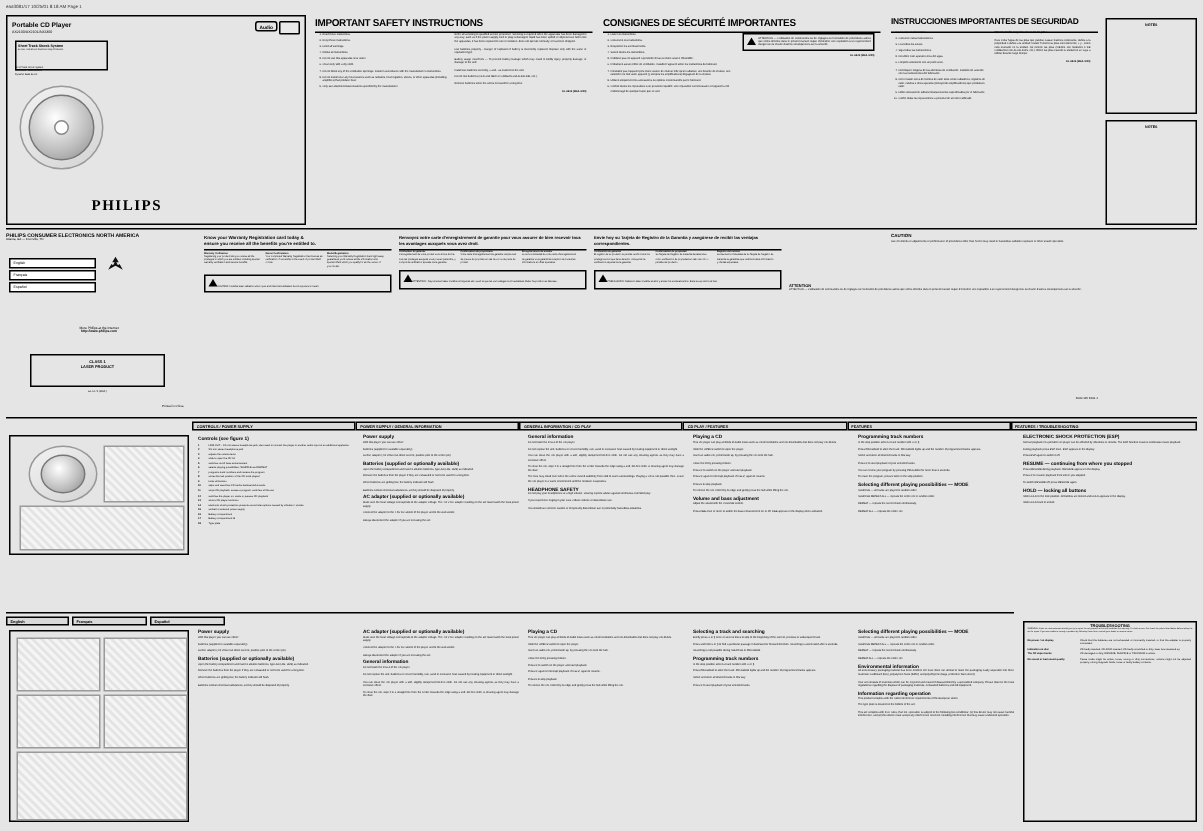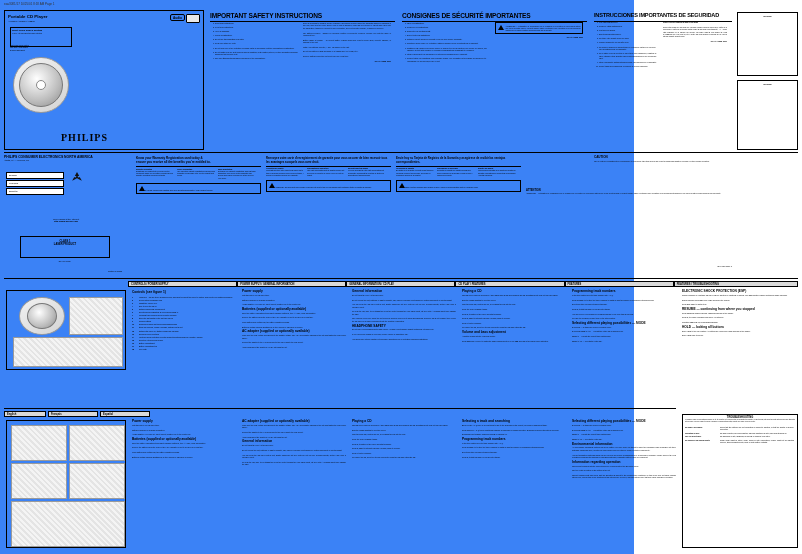--- a/index.html
+++ b/index.html
@@ -1,17 +1,17 @@
 <!DOCTYPE html>
 <html><head>
 <meta charset="utf-8">
 <style>
   html,body{margin:0;padding:0;background:#ffffff;}
   body{width:802px;height:554px;font-family:"Liberation Sans",sans-serif;color:#000;overflow:hidden;}
-  .page{position:relative;width:634px;height:554px;background:#3b82f6;}
+  .page{position:relative;width:802px;height:554px;background:#e5e5e5;}
 
   .tiny{font-size:1.6px;line-height:2.3px;}
   .xtiny{font-size:1.4px;line-height:2.0px;}
 
   
   .topbar{position:absolute;left:0;top:0;width:802px;height:8px;font-size:3px;color:#333;padding-left:4px;line-height:8px;}
 
   
   .panel{position:absolute;box-sizing:border-box;}
   .rule{position:absolute;background:#000;}

